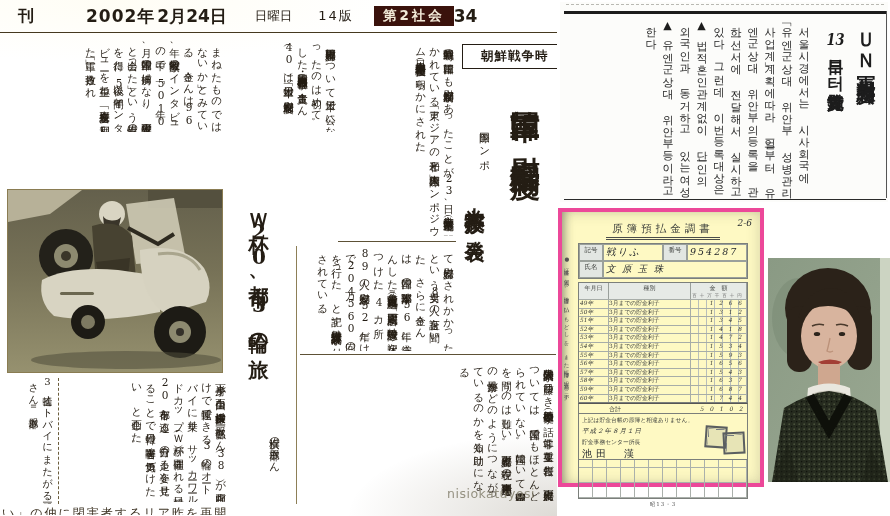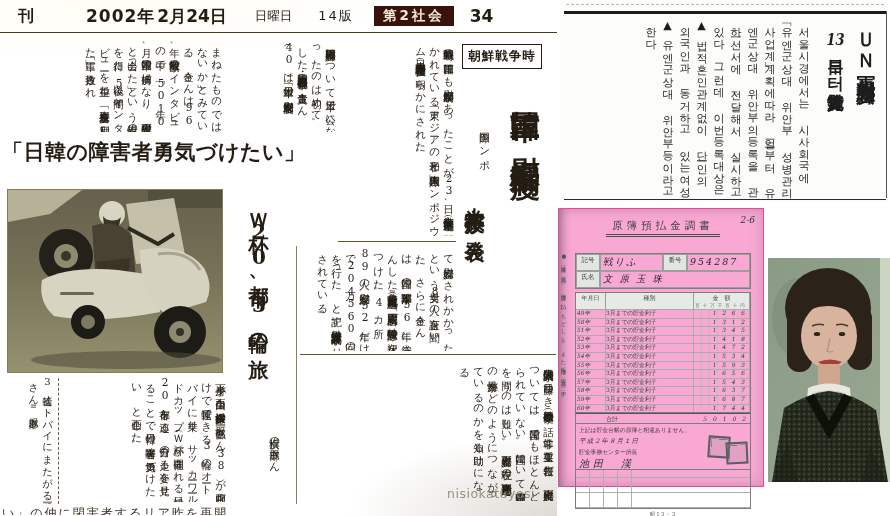--- a/index.html
+++ b/index.html
@@ -27,24 +27,24 @@
              display:flex;align-items:center;box-sizing:border-box;padding-left:18px;}
   .np-header span{position:static;}
   .h-edge{position:absolute;left:-5px;top:5px;font-size:16px;font-weight:bold;}
   .h-year{margin-left:52px;font-size:17px;font-weight:bold;letter-spacing:1px;}
   .h-era{font-size:11px;margin-left:2px;}
   .h-day{font-size:17px;font-weight:bold;margin-left:2px;}
   .h-weekday{font-size:12.5px;margin-left:28px;}
   .h-edition{font-size:13px;margin-left:26px;letter-spacing:2px;}
   .h-badge{margin-left:20px;background:#3a120c;color:#f2ead8;font-weight:bold;font-size:13.5px;
            padding:1px 9px;letter-spacing:3px;}
-  .h-page{font-size:17px;font-weight:bold;margin-left:16px;}
-
-  .kicker{left:462px;top:44px;width:78px;border:1.5px solid #241d14;text-align:center;
-          font-weight:bold;font-size:12.5px;padding:3px 0;letter-spacing:1px;}
+  .h-page{font-size:17px;font-weight:bold;}
+
+  .kicker{left:462px;top:44px;width:78px;border:1.5px solid #241d14;text-align:left;
+          font-weight:bold;font-size:12.5px;padding:3px 18px;letter-spacing:1px;}
   .headline1{left:504px;top:86px;height:300px;writing-mode:vertical-rl;text-orientation:upright;
              font-size:30px;font-weight:bold;letter-spacing:3px;}
   .subkicker{left:478px;top:124px;height:70px;writing-mode:vertical-rl;text-orientation:upright;
              font-size:10.5px;letter-spacing:1px;}
   .subheadline{left:462px;top:192px;height:180px;writing-mode:vertical-rl;text-orientation:upright;
                font-size:20px;font-weight:bold;letter-spacing:2px;}
 
   .blockA{left:338px;top:40px;width:118px;height:196px;}
   .blockB{left:226px;top:40px;width:112px;height:92px;}
   .blockC{left:2px;top:40px;width:222px;height:92px;}
@@ -79,56 +79,56 @@
   .kc-rulebottom{position:absolute;left:4px;right:2px;bottom:2px;border-top:1.5px solid #2a2a2a;}
   .kc-ruleright{position:absolute;right:1px;top:9px;bottom:4px;border-left:1px solid #555;}
   .kc-body{position:absolute;top:17px;right:8px;bottom:8px;left:8px;writing-mode:vertical-rl;
            text-orientation:upright;font-family:"DejaVu Serif","Liberation Serif",serif;color:#1d1d1d;}
   .kc-h1{font-size:19px;font-weight:bold;letter-spacing:2px;margin-left:8px;height:176px;}
   .kc-h2{font-size:16.5px;font-weight:bold;margin-left:12px;padding-top:12px;height:164px;}
   .tcy{text-combine-upright:all;font-style:italic;}
   .kc-text{font-size:11px;line-height:17px;letter-spacing:1px;height:176px;}
 
   
-  .pb{position:absolute;left:558px;top:208px;width:206px;height:279px;background:#f9a8d4;
-      border:1px solid #ec4899;box-shadow:inset 8px 0 10px -6px rgba(50,60,55,.45),
+  .pb{position:absolute;left:558px;top:208px;width:206px;height:279px;background:#fef9c3;
+      border:4px solid #ec4899;box-shadow:inset 8px 0 10px -6px rgba(50,60,55,.45),
       inset 0 0 14px rgba(60,70,60,.22);box-sizing:border-box;padding:5px 12px 3px 16px;
       color:#3b3e3b;font-family:"DejaVu Serif","Liberation Serif",serif;}
   .pb-titlewrap{text-align:center;}
   .pb-title{display:inline-block;font-size:10.5px;letter-spacing:4px;border-bottom:3px double #4a4d4a;
             padding:0 6px 1px;}
   .pb-mark{position:absolute;right:8px;top:6px;font-style:italic;font-size:9px;color:#2c3034;}
   .pb-side{position:absolute;left:2px;top:44px;height:225px;writing-mode:vertical-rl;
            text-orientation:upright;font-size:5.5px;letter-spacing:1.5px;color:#555;overflow:hidden;}
   .pb-fields{display:grid;grid-template-columns:24px 1fr 24px 1fr;border:1px solid #7b7f7b;
-             margin-top:16px;font-size:6.5px;}
+             margin-top:3px;font-size:6.5px;}
   .pb-fields>div{border:0.5px solid #9aa09b;padding:1px 2px;min-height:10px;}
   .pb-lab{background:#e2e6e2;text-align:center;}
   .pb-hand{font-style:italic;font-size:9.5px;color:#23272c;letter-spacing:2px;}
-  .pb-span3{grid-column:2 / 5;}
+  .pb-span3{grid-column:2 / 5;font-family:Liberation Serif, serif;}
   .pb-thead{display:grid;grid-template-columns:30px 1fr 56px;border:1px solid #7b7f7b;border-bottom:none;
             font-size:6px;text-align:center;margin-top:3px;background:#e6eae6;}
   .pb-thead>div{border-right:0.5px solid #9aa09b;padding:1px 0;}
   .pb-units{display:block;font-size:4.5px;letter-spacing:3px;color:#666;}
   .pb-rows{border:1px solid #7b7f7b;border-top:none;}
   .pb-row{display:grid;grid-template-columns:30px 1fr 56px;font-size:5.8px;line-height:7.6px;
           border-top:0.5px solid #a7ada8;}
   .pb-row>span{border-right:0.5px solid #a7ada8;overflow:hidden;white-space:nowrap;}
   .pb-ryear{font-style:italic;padding-left:1px;}
   .pb-ramt{font-style:italic;text-align:right;padding-right:2px;letter-spacing:2px;
            background:repeating-linear-gradient(90deg,transparent 0 7.5px,#b9bfba 7.5px 8px);}
   .pb-total{display:grid;grid-template-columns:30px 1fr 56px;font-size:6px;line-height:9px;
             border:1px solid #7b7f7b;border-top:1px solid #555;}
   .pb-total>span:last-child{font-style:italic;text-align:right;letter-spacing:2px;padding-right:2px;}
   .pb-notes{position:relative;border:1px solid #7b7f7b;border-top:none;padding:2px 3px;height:46px;
             box-sizing:border-box;}
   .pb-note1{font-size:5.8px;}
   .pb-note2{font-size:6.5px;font-style:italic;margin-top:2px;letter-spacing:1px;}
   .pb-office{font-size:5.8px;margin-top:2px;}
-  .pb-officer{font-size:10px;font-style:italic;letter-spacing:4px;color:#2a2e33;}
+  .pb-officer{font-size:10px;letter-spacing:4px;color:#2a2e33;}
   .stamp{position:absolute;width:22px;height:22px;border:2px solid #5a5e60;background:rgba(110,116,120,.16);
          box-sizing:border-box;}
   .stamp:after{content:"";position:absolute;inset:1px;
          background:linear-gradient(#767b7e 0 .5px,transparent 0) 0 33%/100% 100% no-repeat,
                     linear-gradient(#767b7e 0 .5px,transparent 0) 0 66%/100% 100% no-repeat,
                     linear-gradient(90deg,#767b7e 0 .5px,transparent 0) 50% 0/100% 100% no-repeat;}
   .stamp1{right:20px;top:12px;transform:rotate(4deg);}
   .stamp2{right:2px;top:18px;transform:rotate(-3deg);}
   .pb-grid{height:38px;border:1px solid #7b7f7b;border-top:none;
            background:repeating-linear-gradient(180deg,transparent 0 7px,#aab0ab 7px 7.5px),
@@ -166,21 +166,20 @@
 
     <div class="vcol blockA">朝鮮戦争時の韓国軍にも慰安婦制度があったことが23日、立命館大学（京都市北区）で開かれている「東アジアの平和と人権」国際シンポジウム日本大会（朝日新聞社後援）で明らかにされた。</div>
     <div class="vcol blockB">韓国軍慰安婦について日本で公になったのは初めて。発表した韓国・慶南大客員教授（社会学）の金貴玉さん（40）は「日本軍の慰安婦制度を</div>
     <div class="vcol blockC">まねたものではないか」とみている。金さんは96年、離散家族のインタビューの中で、「50年10月、韓国軍の捕虜になり、軍慰安隊の女性と出会った」という男性の証言を得た。以後5年間インタビューを重ね、「直接慰安所を利用した」「軍に拉致され</div>
     <div class="np-rule rule1"></div>
     <div class="vcol blockD">て慰安婦にされかかった」という男女8人の証言を聞いた。さらに金さんは、韓国の陸軍本部が56年に編さんした公文書『後方戦史（人事編）』に「固定式慰安所―特殊慰安隊」の記述を見つけた。4カ所、89人の慰安婦が52年だけで20万4560回の慰安を行った、と記す特殊慰安隊実績統計表が付されている。</div>
     <div class="np-rule rule2"></div>
     <div class="vcol blockE">大阪外国語大学の藤目ゆき助教授（歴史学）の話　非常に重要な報告だ。軍慰安婦については、韓国でもほとんど知られていない。韓国にいて韓国軍の暗部を問うのは難しい。軍慰安婦と現在の軍事基地周辺での性暴力がどのようにつながっているのかを知る助けになる。</div>
     <div class="np-vrule vrule1"></div>
 
-    <div class="headline2 np-serif">「日韓の障害者勇気づけたい」</div>
 
     <div class="trike">
       <svg width="214" height="182" viewBox="0 0 214 182">
         <defs>
           <linearGradient id="gGround" x1="0" y1="0" x2="0" y2="1">
             <stop offset="0" stop-color="#64604c"></stop>
               <stop offset=".45" stop-color="#777257"></stop>
               <stop offset="1" stop-color="#96916f"></stop>
           </linearGradient>
         </defs>

